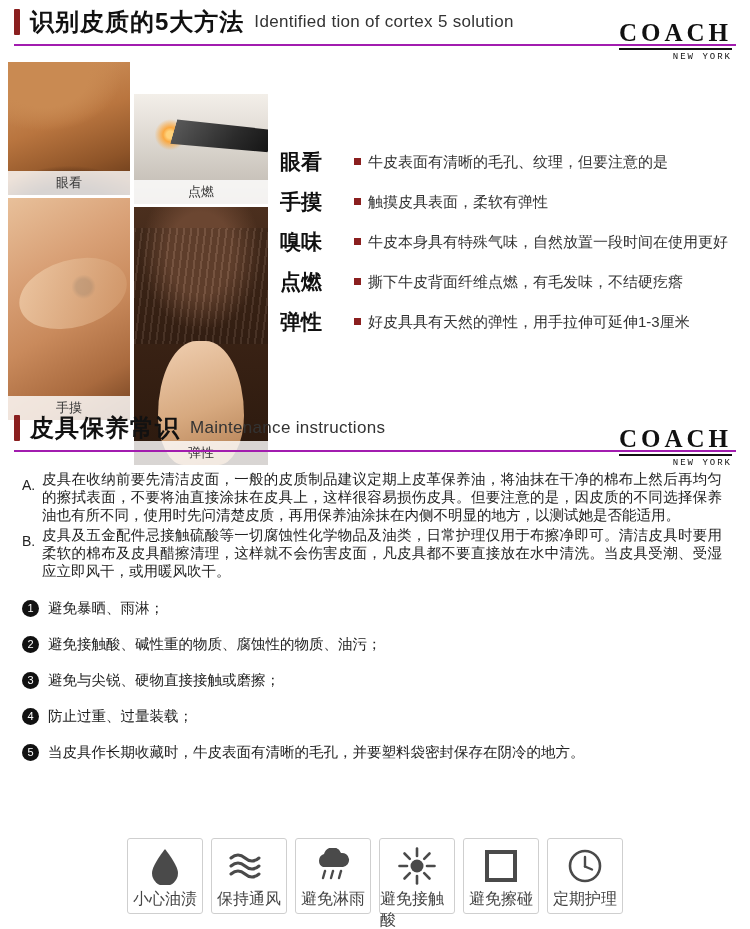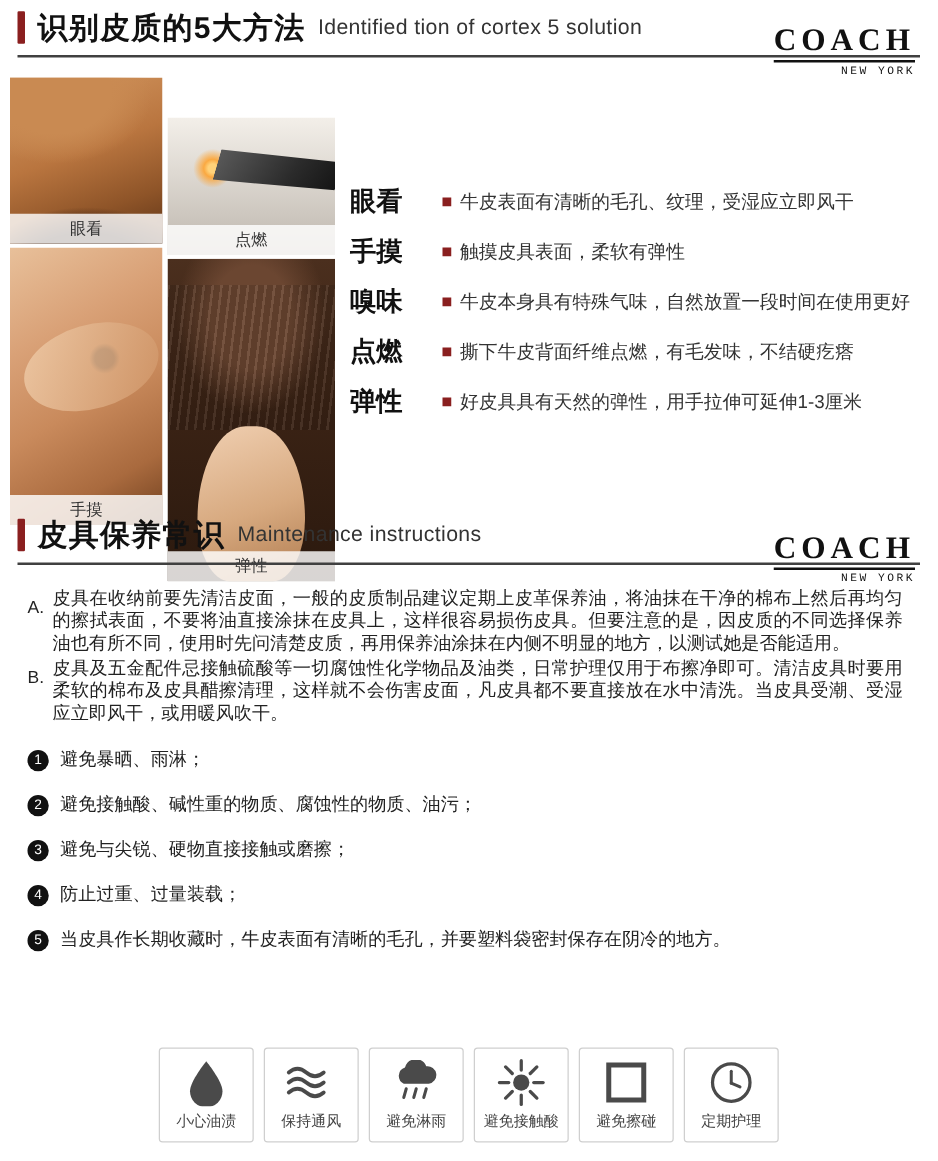--- a/index.html
+++ b/index.html
@@ -12,21 +12,21 @@
     position:relative;
     overflow:hidden;
   }
   .page{width:750px;height:929px;position:relative;}
 
   
   .sec-head{
     position:relative;
     height:44px;
     margin:0 14px;
-    border-bottom:2px solid #404040;
+    border-bottom:2px solid #a21caf;
     display:flex;align-items:center;
   }
   .sec-bar{
     width:6px;height:26px;background:#8a1f1f;margin-right:10px;border-radius:1px;
   }
   .sec-cn{
     font-size:24px;font-weight:bold;color:#111;letter-spacing:1px;
   }
   .sec-en{
     font-family:Liberation Sans, sans-serif;
@@ -150,21 +150,21 @@
   .icons{
     position:absolute;left:0;top:838px;width:750px;
     display:flex;justify-content:center;gap:8px;
   }
   .ibox{
     width:76px;height:76px;border:1px solid #cfcfcf;border-radius:3px;
     display:flex;flex-direction:column;align-items:center;justify-content:flex-start;
     padding-top:8px;box-sizing:border-box;background:#fff;
   }
   .iart{height:38px;display:flex;align-items:center;justify-content:center;}
-  .ilabel{font-size:12px;color:#444;margin-top:4px;}
+  .ilabel{font-size:16px;color:#444;margin-top:4px;}
   svg{display:block;}
 </style>
 </head>
 <body>
 
 <div class="page">
 
   <div class="sec-head">
     <div class="sec-bar"></div>
     <div class="sec-cn">识别皮质的5大方法</div>
@@ -198,21 +198,21 @@
           <div class="lines"></div>
         </div>
       <div class="cap">弹性</div>
     </div>
   </div>
 
   <div class="features">
     <div class="frow">
       <div class="fkey">眼看</div>
       <div class="fsq"></div>
-      <div class="fval">牛皮表面有清晰的毛孔、纹理，受湿应立即风干</div>
+      <div class="fval">牛皮表面有清晰的毛孔、纹理，但要注意的是</div>
     </div>
     <div class="frow">
       <div class="fkey">手摸</div>
       <div class="fsq"></div>
       <div class="fval">触摸皮具表面，柔软有弹性</div>
     </div>
     <div class="frow">
       <div class="fkey">嗅味</div>
       <div class="fsq"></div>
       <div class="fval">牛皮本身具有特殊气味，自然放置一段时间在使用更好</div>

